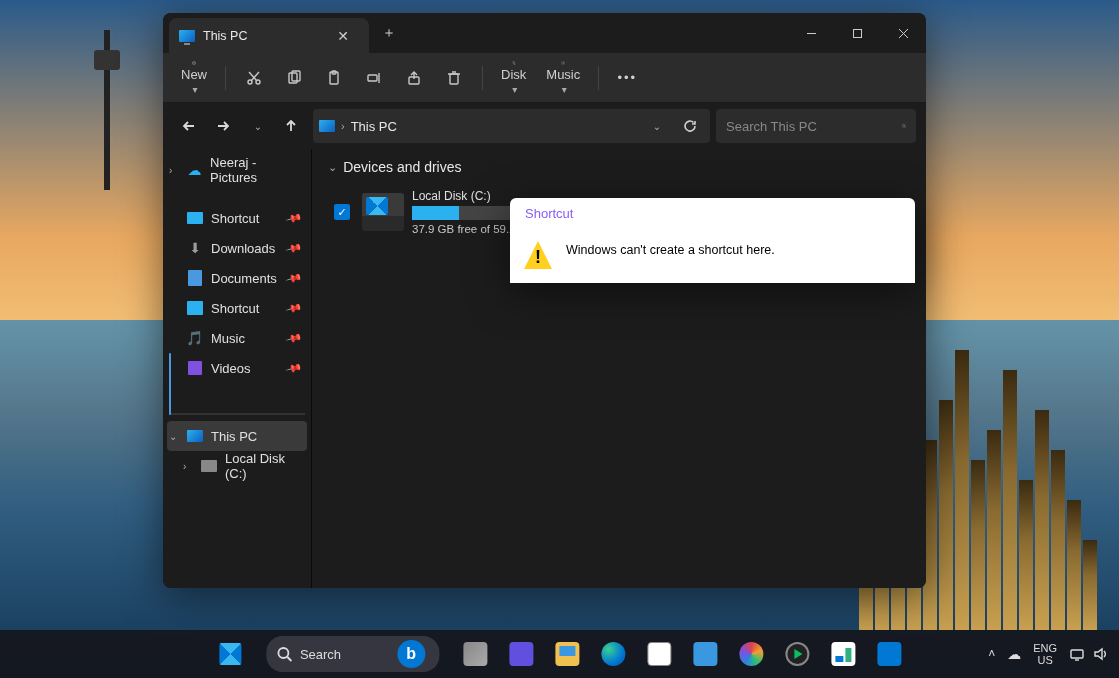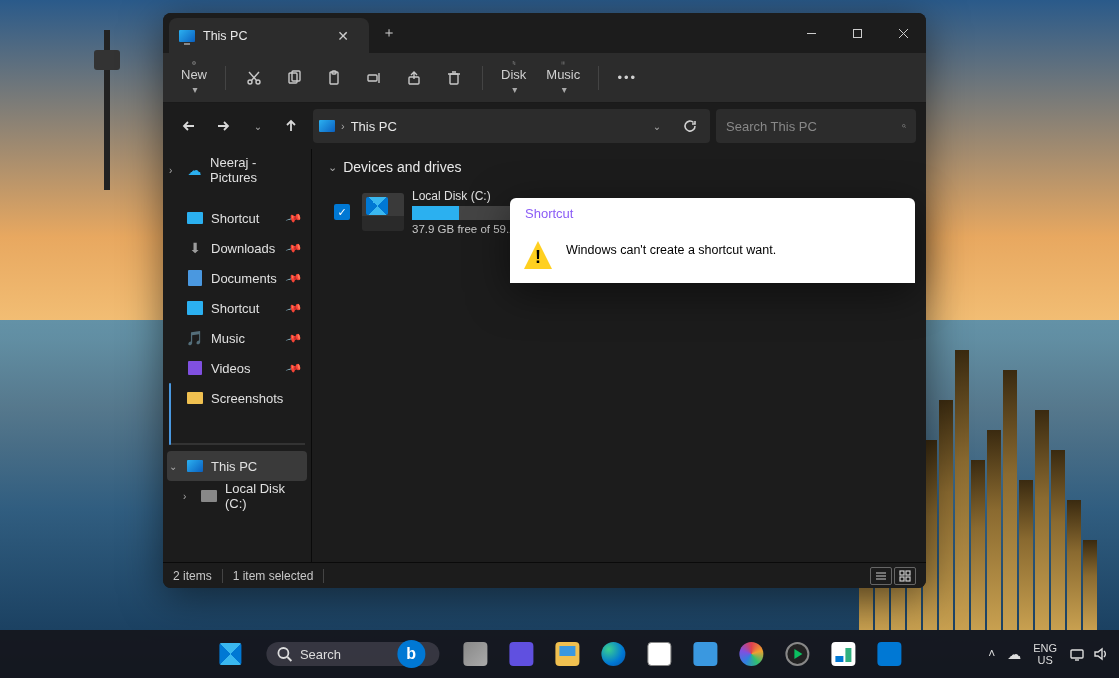--- a/index.html
+++ b/index.html
@@ -277,21 +277,21 @@
     width:40px;height:40px;display:flex;align-items:center;justify-content:center;
     border-radius:4px;cursor:pointer;
   }
   .task-item.wide{width:auto;padding:0 10px;}
   .start-icon{
     width:22px;height:22px;
     background:conic-gradient(from 45deg,#0078d4 0 25%,#3ab8f0 25% 50%,#0078d4 50% 75%,#3ab8f0 75% 100%);
     border-radius:2px;
   }
   .search-pill{
-    height:24px;background:rgba(60,60,70,0.85);border-radius:16px;
+    height:36px;background:rgba(60,60,70,0.85);border-radius:16px;
     display:flex;align-items:center;gap:8px;padding:0 14px 0 10px;
     color:#ddd;font-size:13px;min-width:120px;
   }
   .search-pill svg{width:16px;height:16px;stroke:#ddd;fill:none;stroke-width:1.8;}
   .bing{width:28px;height:28px;background:#0078d4;border-radius:50%;color:#fff;display:flex;align-items:center;justify-content:center;font-weight:bold;font-size:16px;}
   .tb-ico{width:24px;height:24px;border-radius:4px;}
   .tb-taskview{background:linear-gradient(135deg,#888,#aaa);}
   .tb-chat{background:#6050e0;}
   .tb-explorer{background:#f0c050;position:relative;}
   .tb-explorer::before{content:"";position:absolute;left:4px;top:4px;width:16px;height:10px;background:#3a98e0;}
@@ -527,26 +527,20 @@
         <span>Music</span>
         <span class="pin">📌</span>
       </div>
       <div class="side-item indent">
         <span class="side-ico">
             <span class="ico-vid"></span>
           </span>
         <span>Videos</span>
         <span class="pin">📌</span>
       </div>
-      <div class="side-item indent">
-        <span class="side-ico">
-            <span class="ico-folder"></span>
-          </span>
-        <span>Screenshots</span>
-      </div>
       <div style="height:24px;"></div>
       <div class="side-divider"></div>
       <div class="side-item indent selected">
         <span class="exp">⌄</span>
         <span class="side-ico">
             <span class="ico-pc"></span>
           </span>
         <span>This PC</span>
       </div>
       <div class="side-item indent2">
@@ -570,51 +564,28 @@
           <div class="drive-name">Local Disk (C:)</div>
           <div class="drive-bar">
             <div class="drive-bar-fill"></div>
           </div>
           <div class="drive-free">37.9 GB free of 59.2</div>
         </div>
       </div>
     </div>
   </div>
 
-  <div class="statusbar">
-    <span>2 items</span>
-    <span class="status-sep"></span>
-    <span>1 item selected</span>
-    <span class="status-sep"></span>
-    <div class="view-toggles">
-      <div>
-          <svg viewBox="0 0 12 12">
-            <line x1="1" y1="3" x2="11" y2="3"></line>
-            <line x1="1" y1="6" x2="11" y2="6"></line>
-            <line x1="1" y1="9" x2="11" y2="9"></line>
-          </svg>
-        </div>
-      <div>
-          <svg viewBox="0 0 12 12">
-            <rect x="1" y="1" width="4" height="4"></rect>
-            <rect x="7" y="1" width="4" height="4"></rect>
-            <rect x="1" y="7" width="4" height="4"></rect>
-            <rect x="7" y="7" width="4" height="4"></rect>
-          </svg>
-        </div>
-    </div>
-  </div>
 </div>
 
 <div class="dialog">
   <div class="dlg-title">Shortcut</div>
   <div class="dlg-body">
     <div class="dlg-icon">!</div>
     <div class="dlg-msg">
-      <div>Windows can't create a shortcut want.</div>
+      <div>Windows can't create a shortcut here.</div>
     </div>
   </div>
 </div>
 
 <div class="taskbar">
   <div class="task-center">
     <div class="task-item">
         <div class="start-icon"></div>
       </div>
     <div class="task-item wide">

